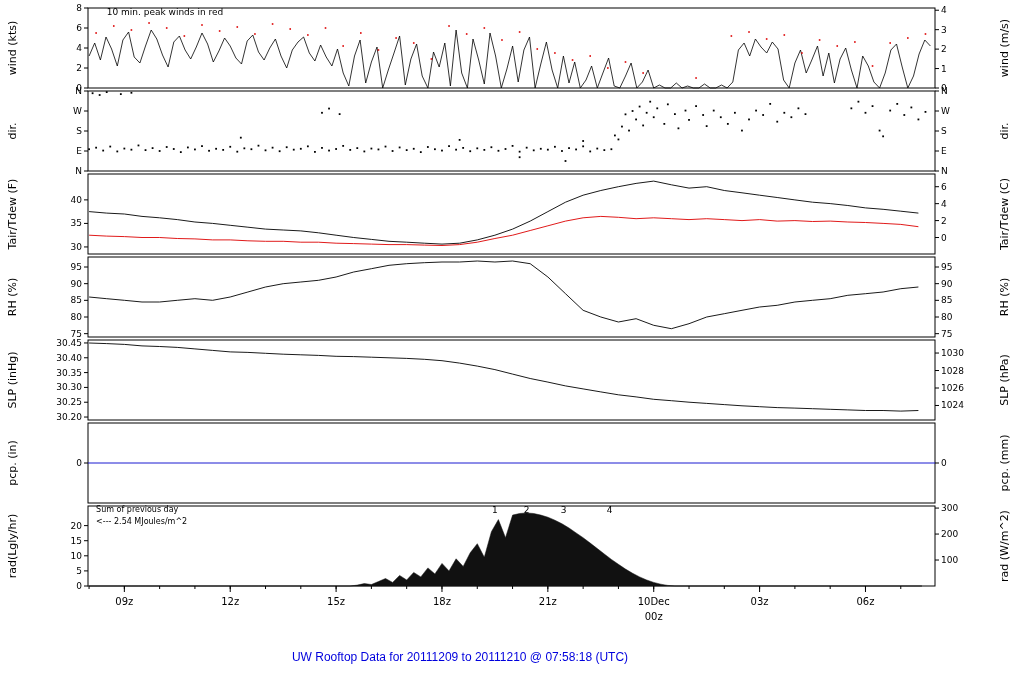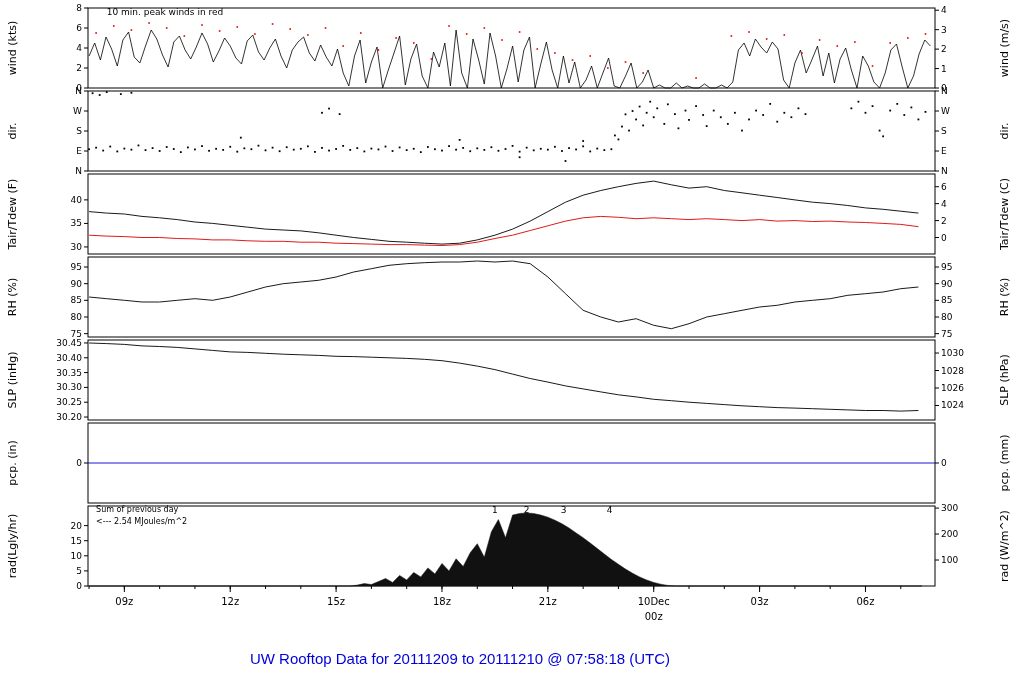--- a/index.html
+++ b/index.html
@@ -1,19 +1,19 @@
 <!DOCTYPE html>
 <html><head>
 <meta charset="utf-8">
 <style>
   html,body{margin:0;padding:0;background:#ffffff;}
   #page{position:relative;width:1024px;height:700px;background:#ffffff;font-family:"Liberation Sans",sans-serif;overflow:hidden;}
   #chart-svg{position:absolute;left:0;top:0;}
   #chart-svg text{font-family:"DejaVu Sans","Liberation Sans",sans-serif;fill:#000;}
-  #title{position:absolute;left:0;top:650px;width:920px;text-align:center;font-size:15px;color:#0000dd;font-family:"Liberation Sans",sans-serif;}
+  #title{position:absolute;left:0;top:650px;width:920px;text-align:center;font-size:12px;color:#0000dd;font-family:"Liberation Sans",sans-serif;}
 </style>
 </head>
 <body>
 
 <div id="page">
   <svg id="chart-svg" width="1024" height="644">
       <g>
         <rect x="88" y="8" width="847" height="80" fill="none" stroke="#000" stroke-width="1"></rect>
         <line x1="84" x2="88" y1="88" y2="88" stroke="#000" stroke-width="1"></line>
         <text x="82" y="91" text-anchor="end" font-size="9">0</text>

